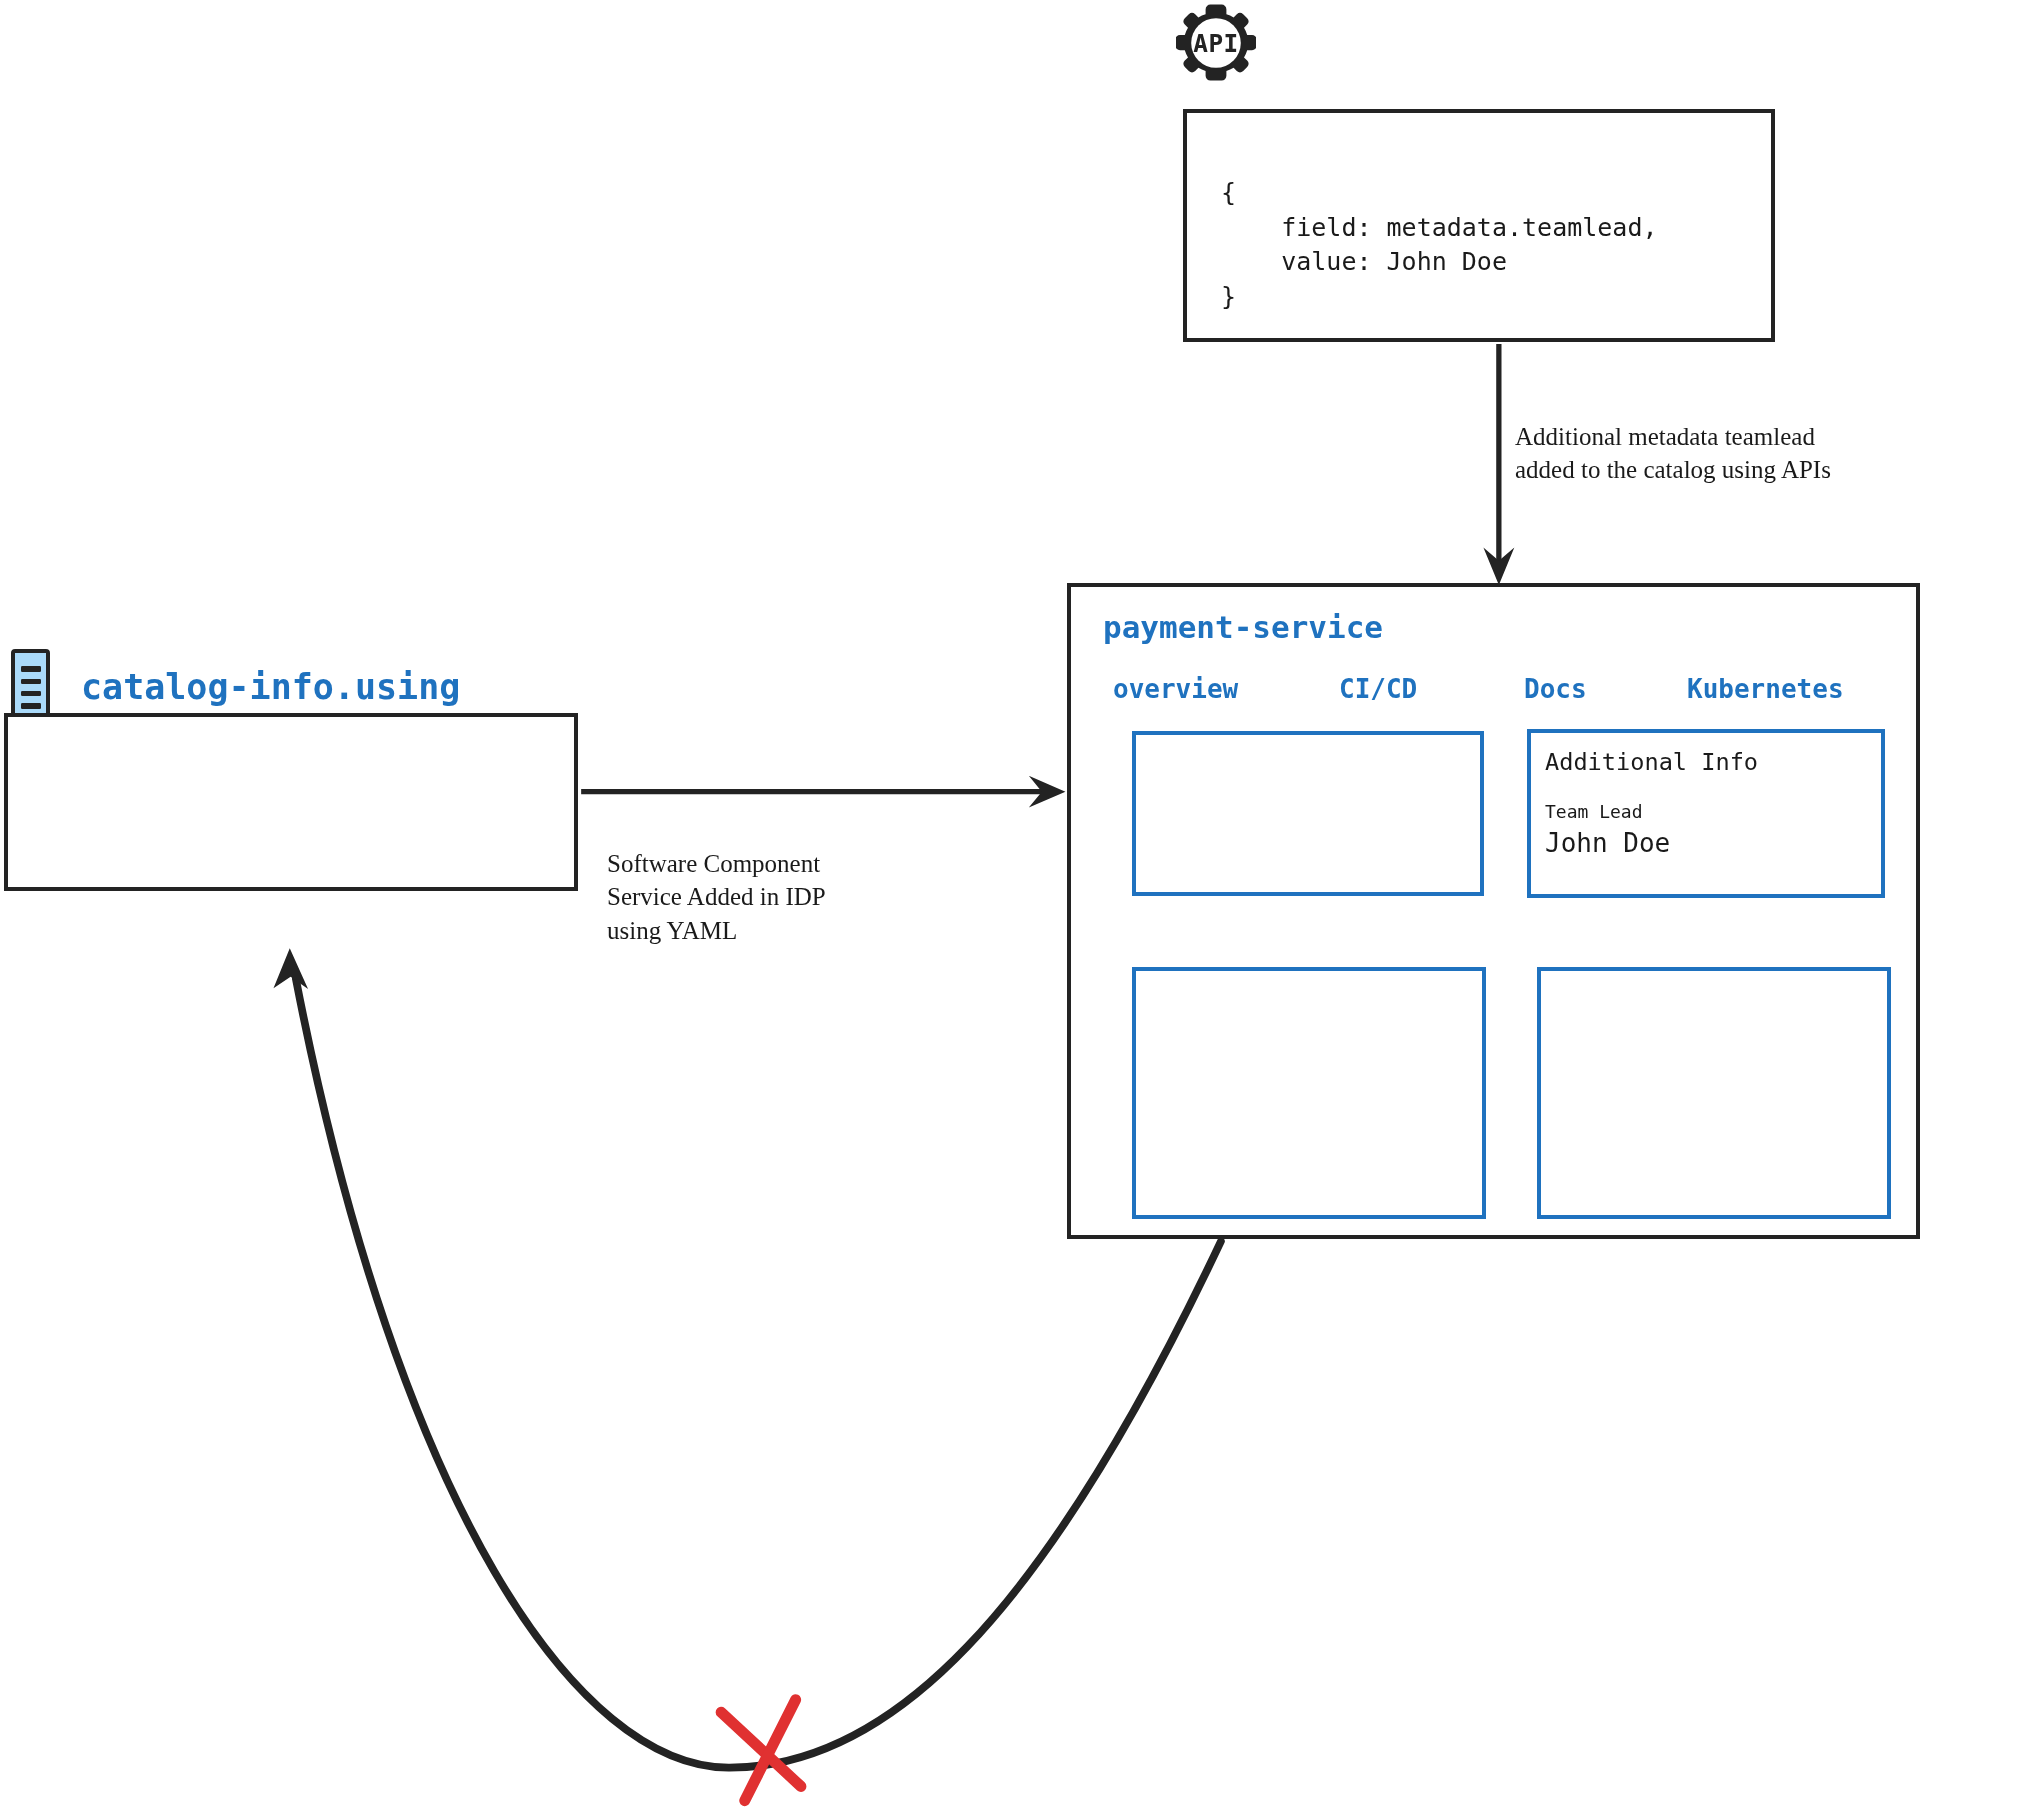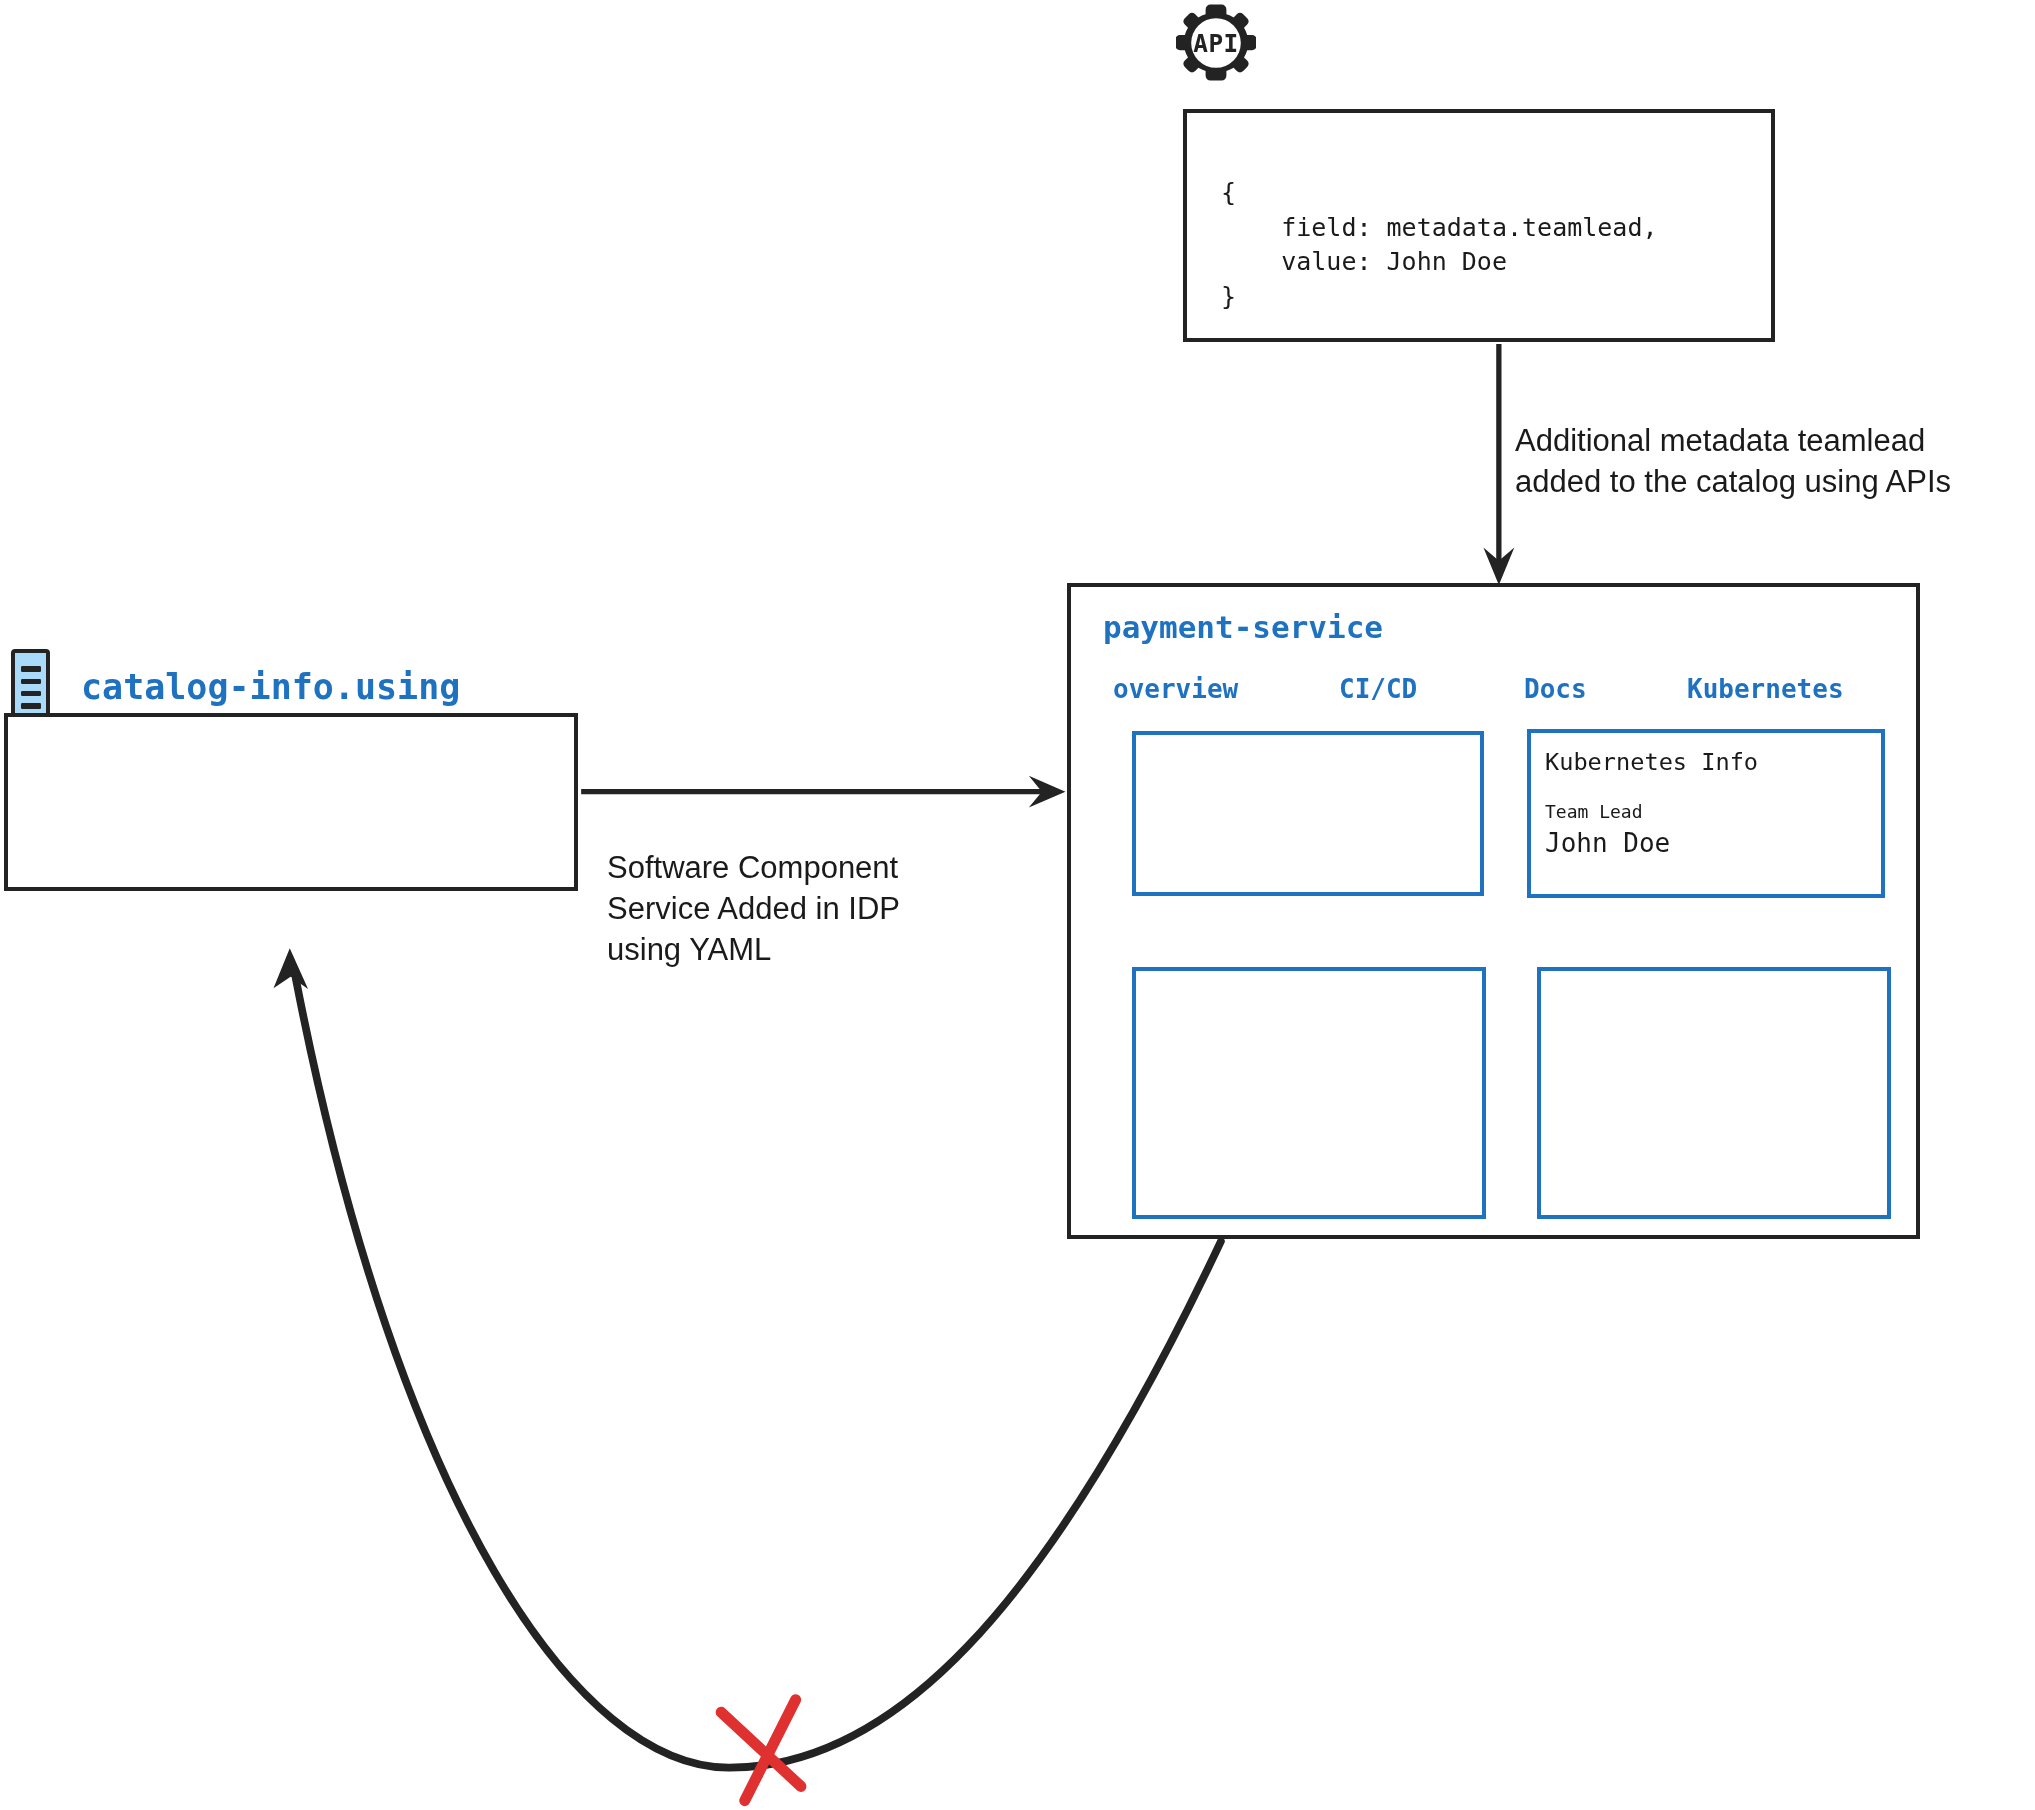--- a/index.html
+++ b/index.html
@@ -111,25 +111,25 @@
     color: #1a1a1a;
     white-space: pre;
     line-height: 1.38;
   }
   #json-code { left: 1221px; top: 151px; font-size: 25px; }
   #yaml-code { left: 11.4px;  top: 731px; font-size: 25px; }
 
   
   .annot {
     position: absolute;
-    font-family: Liberation Sans, sans-serif;
+    font-family: Liberation Serif, serif;
     color: #1a1a1a;
     white-space: pre;
     line-height: 1.33;
-    font-size: 31px;
+    font-size: 25px;
     margin-top: 8px;
   }
   #annot-api { left: 1515px; top: 412px; }
   #annot-yaml { left: 607px; top: 839px; }
   #annot-warning {
     left: 533px; top: 1467px;
     color: #e03131;
     line-height: 1.36;
   }
 
@@ -254,19 +254,19 @@
   <div class="tab" id="tab-overview">overview</div>
   <div class="tab" id="tab-cicd">CI/CD</div>
   <div class="tab" id="tab-docs">Docs</div>
   <div class="tab" id="tab-kubernetes">Kubernetes</div>
 
   <div class="blue-box" id="card-overview"></div>
   <div class="blue-box" id="card-info"></div>
   <div class="blue-box" id="card-bottom-l"></div>
   <div class="blue-box" id="card-bottom-r"></div>
 
-  <div class="card-txt" id="info-heading">Kubernetes Info</div>
+  <div class="card-txt" id="info-heading">Additional Info</div>
   <div class="card-txt" id="info-label">Team Lead</div>
   <div class="card-txt" id="info-value">John Doe</div>
 
 
 </div>
 
 
 </body></html>

